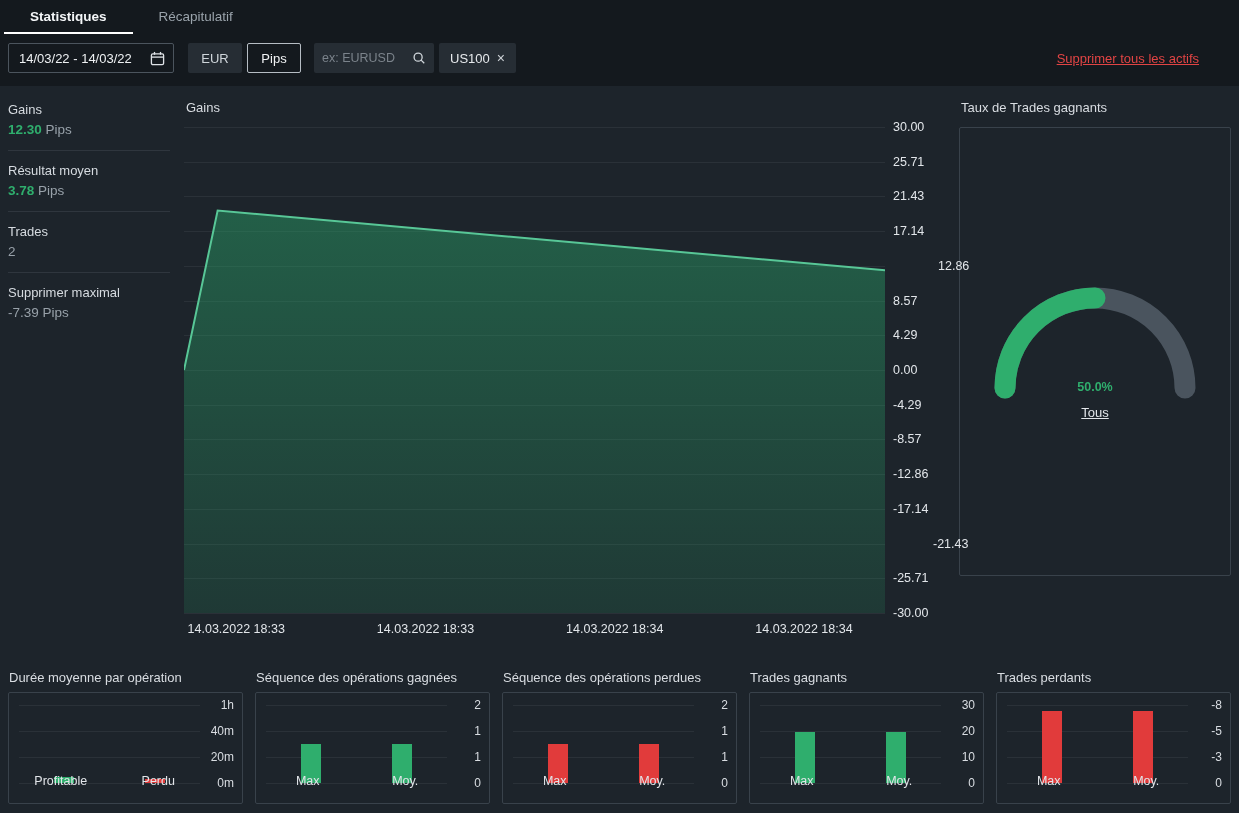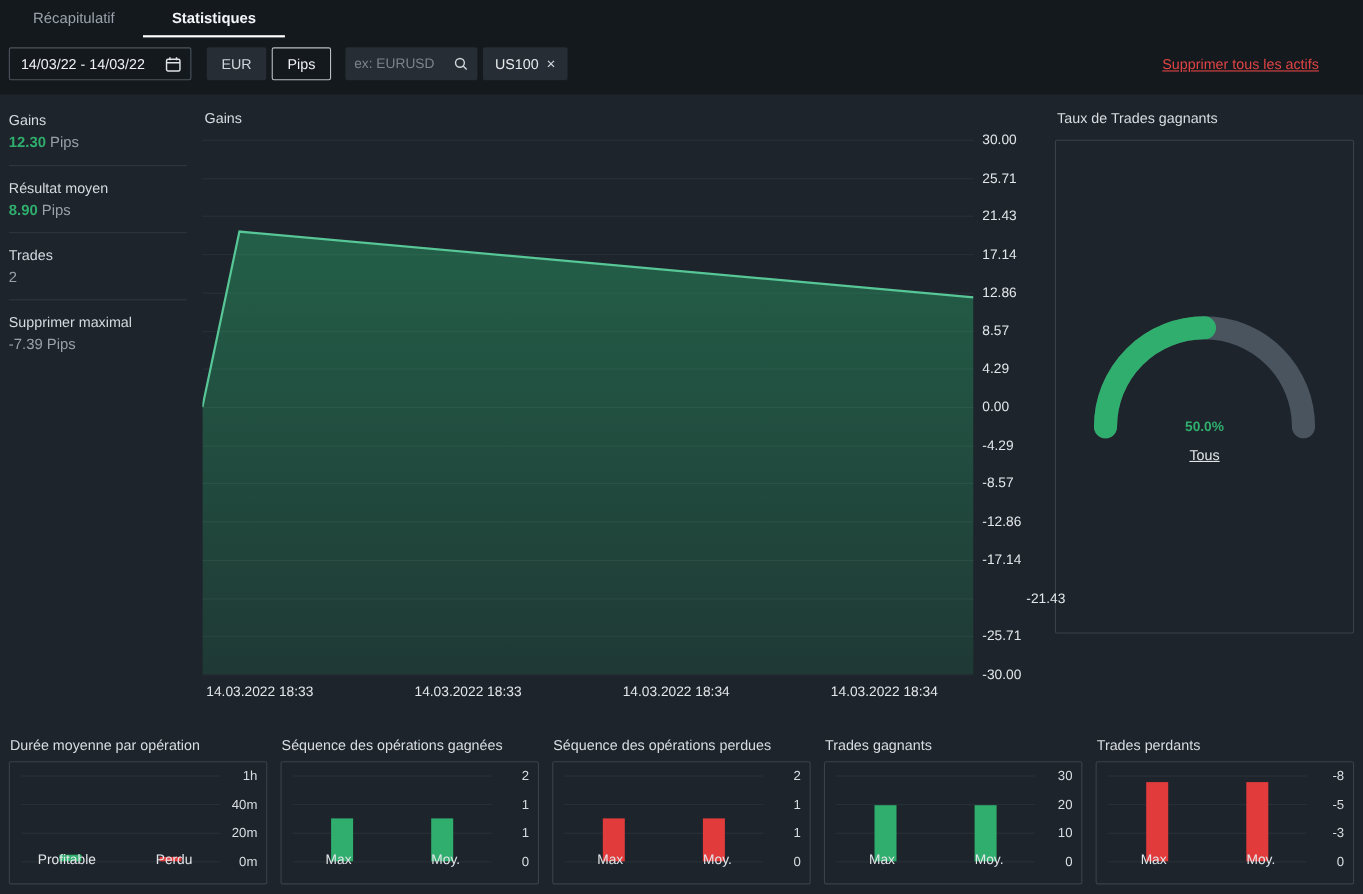--- a/index.html
+++ b/index.html
@@ -91,22 +91,22 @@
   .mini-cats { position:absolute; left:10px; right:42px; bottom:15px; display:flex;gap:14px; }
   .mini-cat { flex:1; text-align:center; font-size:12.5px; color:#e2e5e9; }
 </style>
 </head>
 <body>
 
 <div class="app">
 
   <div class="header">
     <div class="tabs">
+      <div class="tab active">Statistiques</div>
       <div class="tab">Récapitulatif</div>
-      <div class="tab active">Statistiques</div>
     </div>
     <div class="toolbar">
       <div class="date-box">
         <span>14/03/22 - 14/03/22</span>
         <svg viewBox="0 0 16 16" width="15" height="15">
           <rect x="1.5" y="3" width="13" height="11.5" rx="1.5" fill="none" stroke="#dfe3e7" stroke-width="1.4"></rect>
           <line x1="1.5" y1="6.5" x2="14.5" y2="6.5" stroke="#dfe3e7" stroke-width="1.4"></line>
           <line x1="4.8" y1="1" x2="4.8" y2="4" stroke="#dfe3e7" stroke-width="1.4"></line>
           <line x1="11.2" y1="1" x2="11.2" y2="4" stroke="#dfe3e7" stroke-width="1.4"></line>
         </svg>
@@ -135,21 +135,21 @@
       <div class="stat">
         <div class="stat-label">Gains</div>
         <div class="stat-value">
           <span class="num-green">12.30</span>
           <span>Pips</span>
         </div>
       </div>
       <div class="stat">
         <div class="stat-label">Résultat moyen</div>
         <div class="stat-value">
-          <span class="num-green">8.90</span>
+          <span class="num-green">3.78</span>
           <span>Pips</span>
         </div>
       </div>
       <div class="stat">
         <div class="stat-label">Trades</div>
         <div class="stat-value">
           <span class="num-dim">2</span>
           <span></span>
         </div>
       </div>
@@ -190,21 +190,21 @@
             </defs>
             <polygon id="area-fill" fill="url(#gfill)" points="0.0,500.0 48.0,171.8 1000.0,295.0 1000,1000 0,1000"></polygon>
             <polyline id="area-line" fill="none" stroke-width="2" vector-effect="non-scaling-stroke" points="0.0,500.0 48.0,171.8 1000.0,295.0" stroke="#58c797"></polyline>
           </svg>
         </div>
         <div class="yaxis">
             <div class="ytick" style="top: 0%;">30.00</div>
             <div class="ytick" style="top: 7.14286%;">25.71</div>
             <div class="ytick" style="top: 14.2857%;">21.43</div>
             <div class="ytick" style="top: 21.4286%;">17.14</div>
-            <div class="ytick" style="top: 28.5714%;">12.86</div>
+            <div class="ytick" style="top: 28.5714%; margin-left: 45px;">12.86</div>
             <div class="ytick" style="top: 35.7143%;">8.57</div>
             <div class="ytick" style="top: 42.8571%;">4.29</div>
             <div class="ytick" style="top: 50%;">0.00</div>
             <div class="ytick" style="top: 57.1429%;">-4.29</div>
             <div class="ytick" style="top: 64.2857%;">-8.57</div>
             <div class="ytick" style="top: 71.4286%;">-12.86</div>
             <div class="ytick" style="top: 78.5714%;">-17.14</div>
             <div class="ytick" style="top: 85.7143%; margin-left: 40px;">-21.43</div>
             <div class="ytick" style="top: 92.8571%;">-25.71</div>
             <div class="ytick" style="top: 100%;">-30.00</div>

